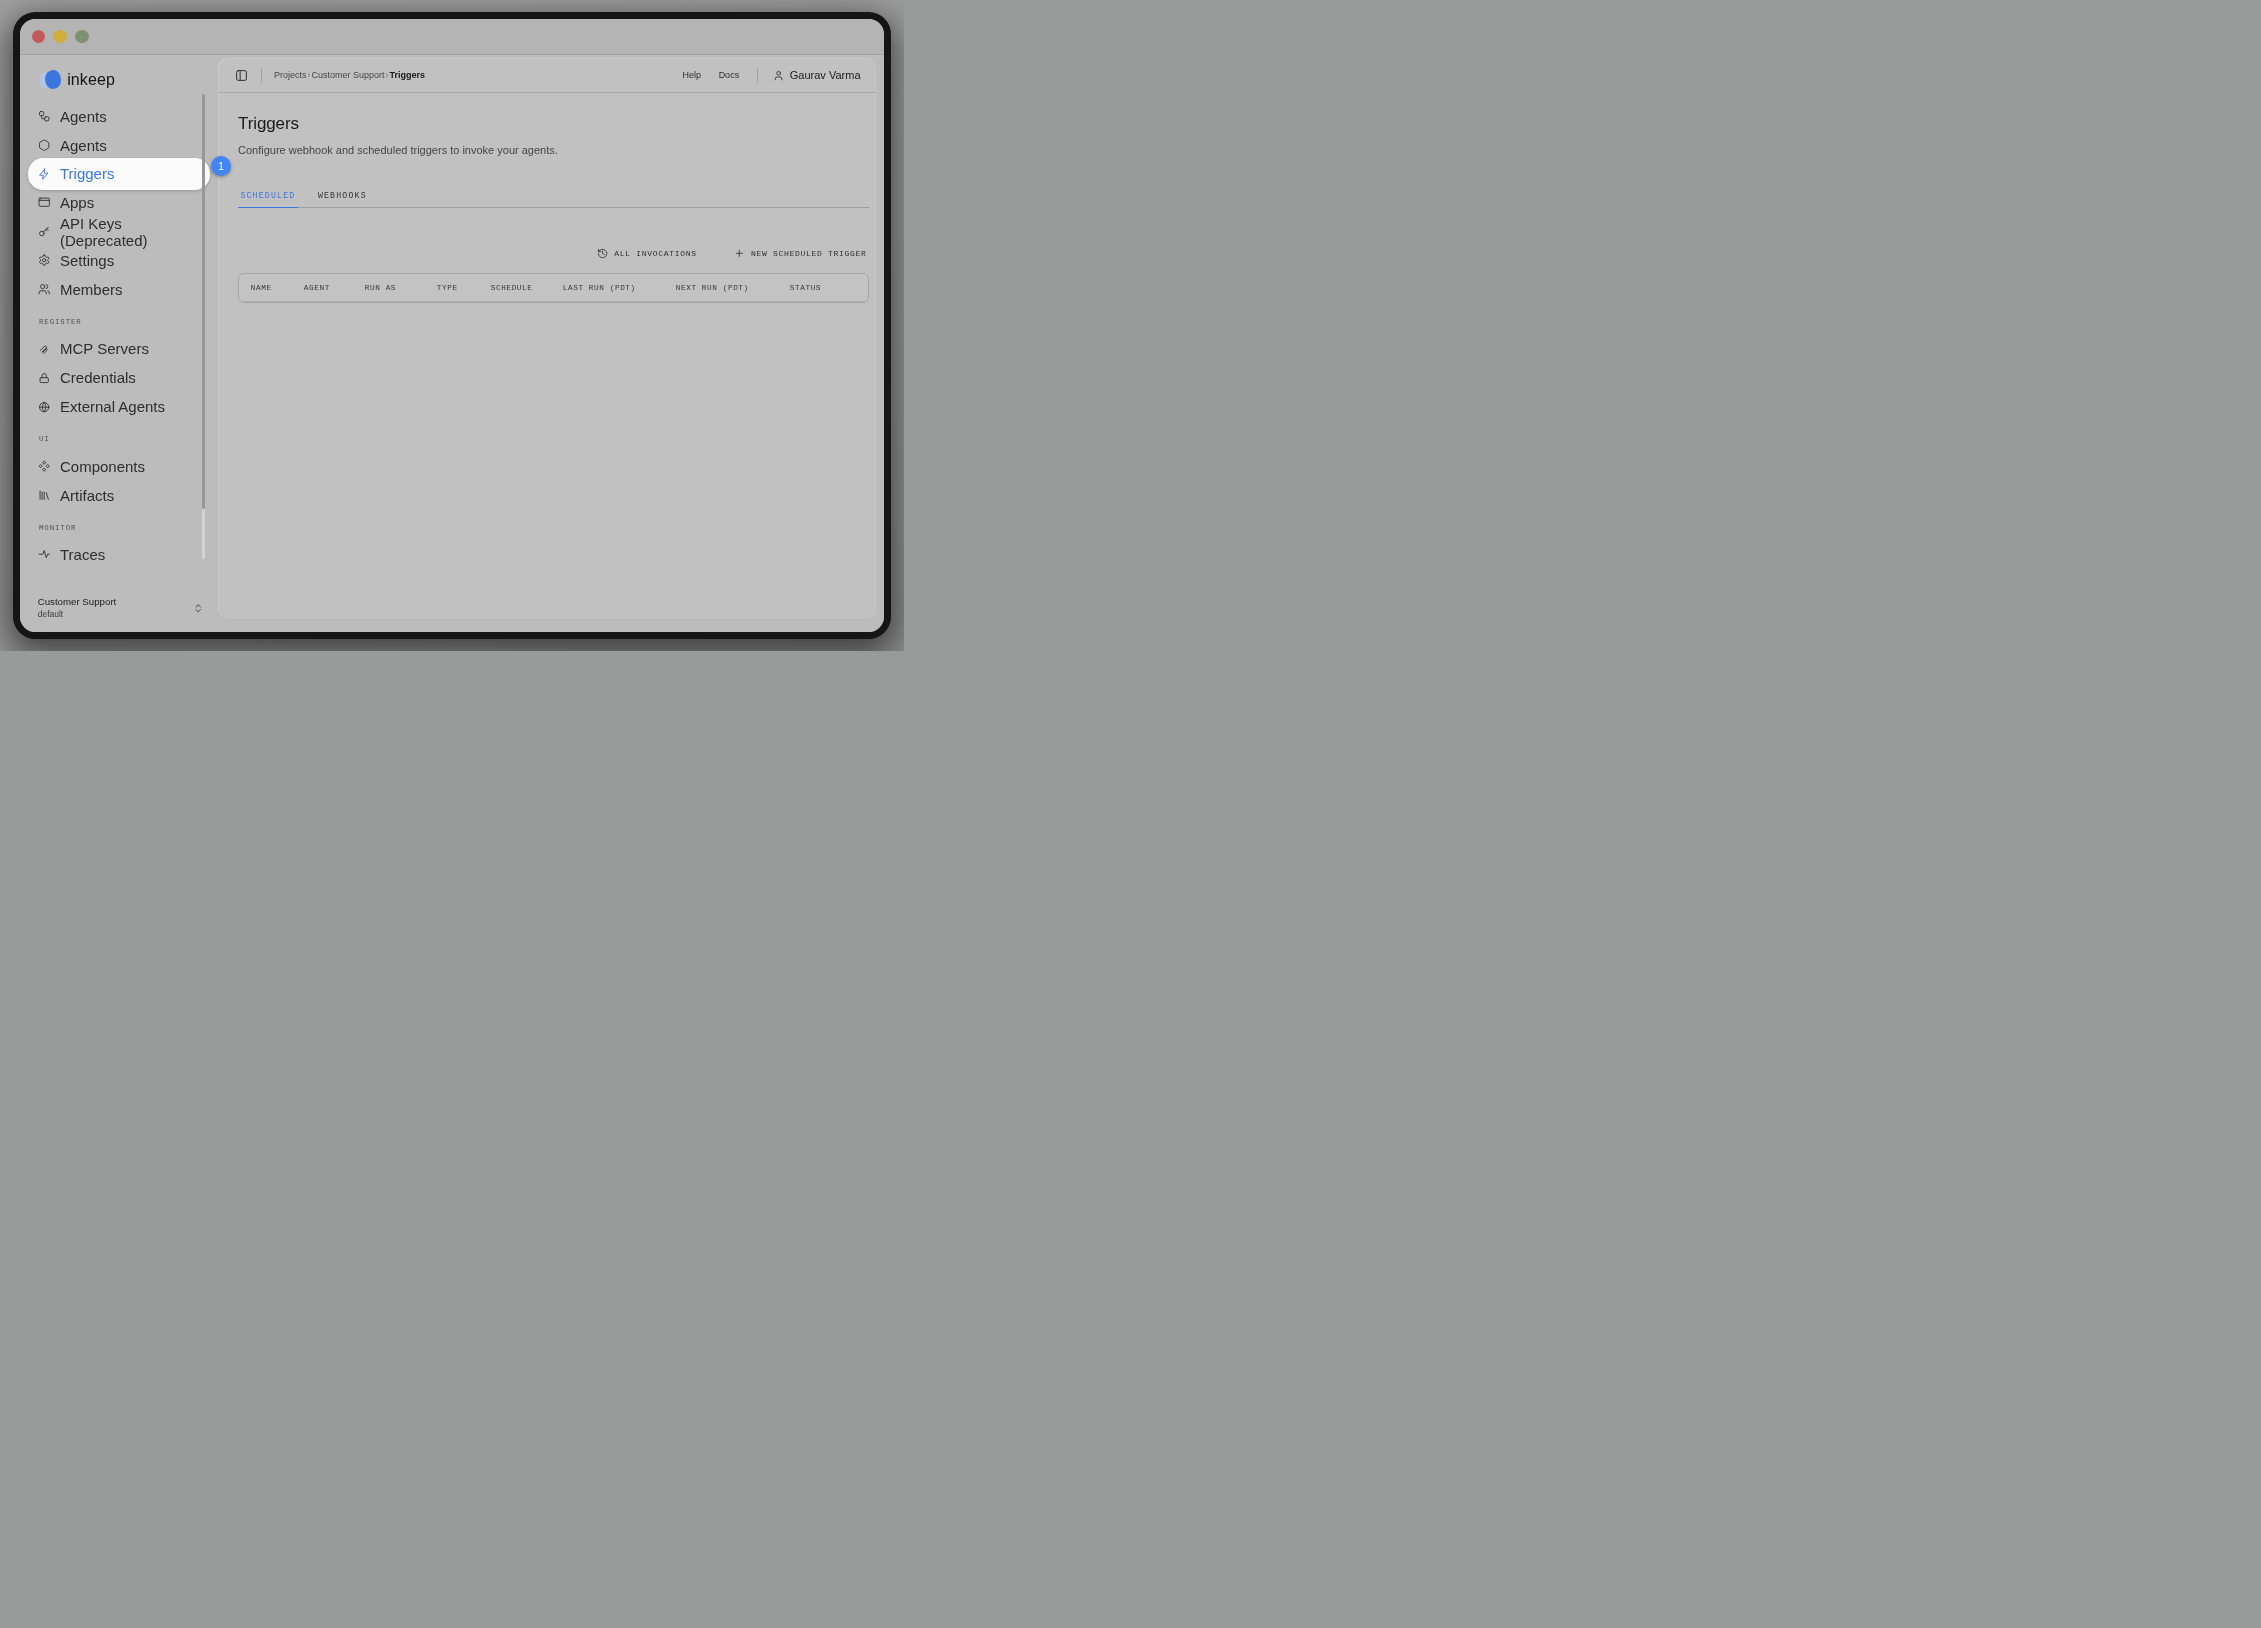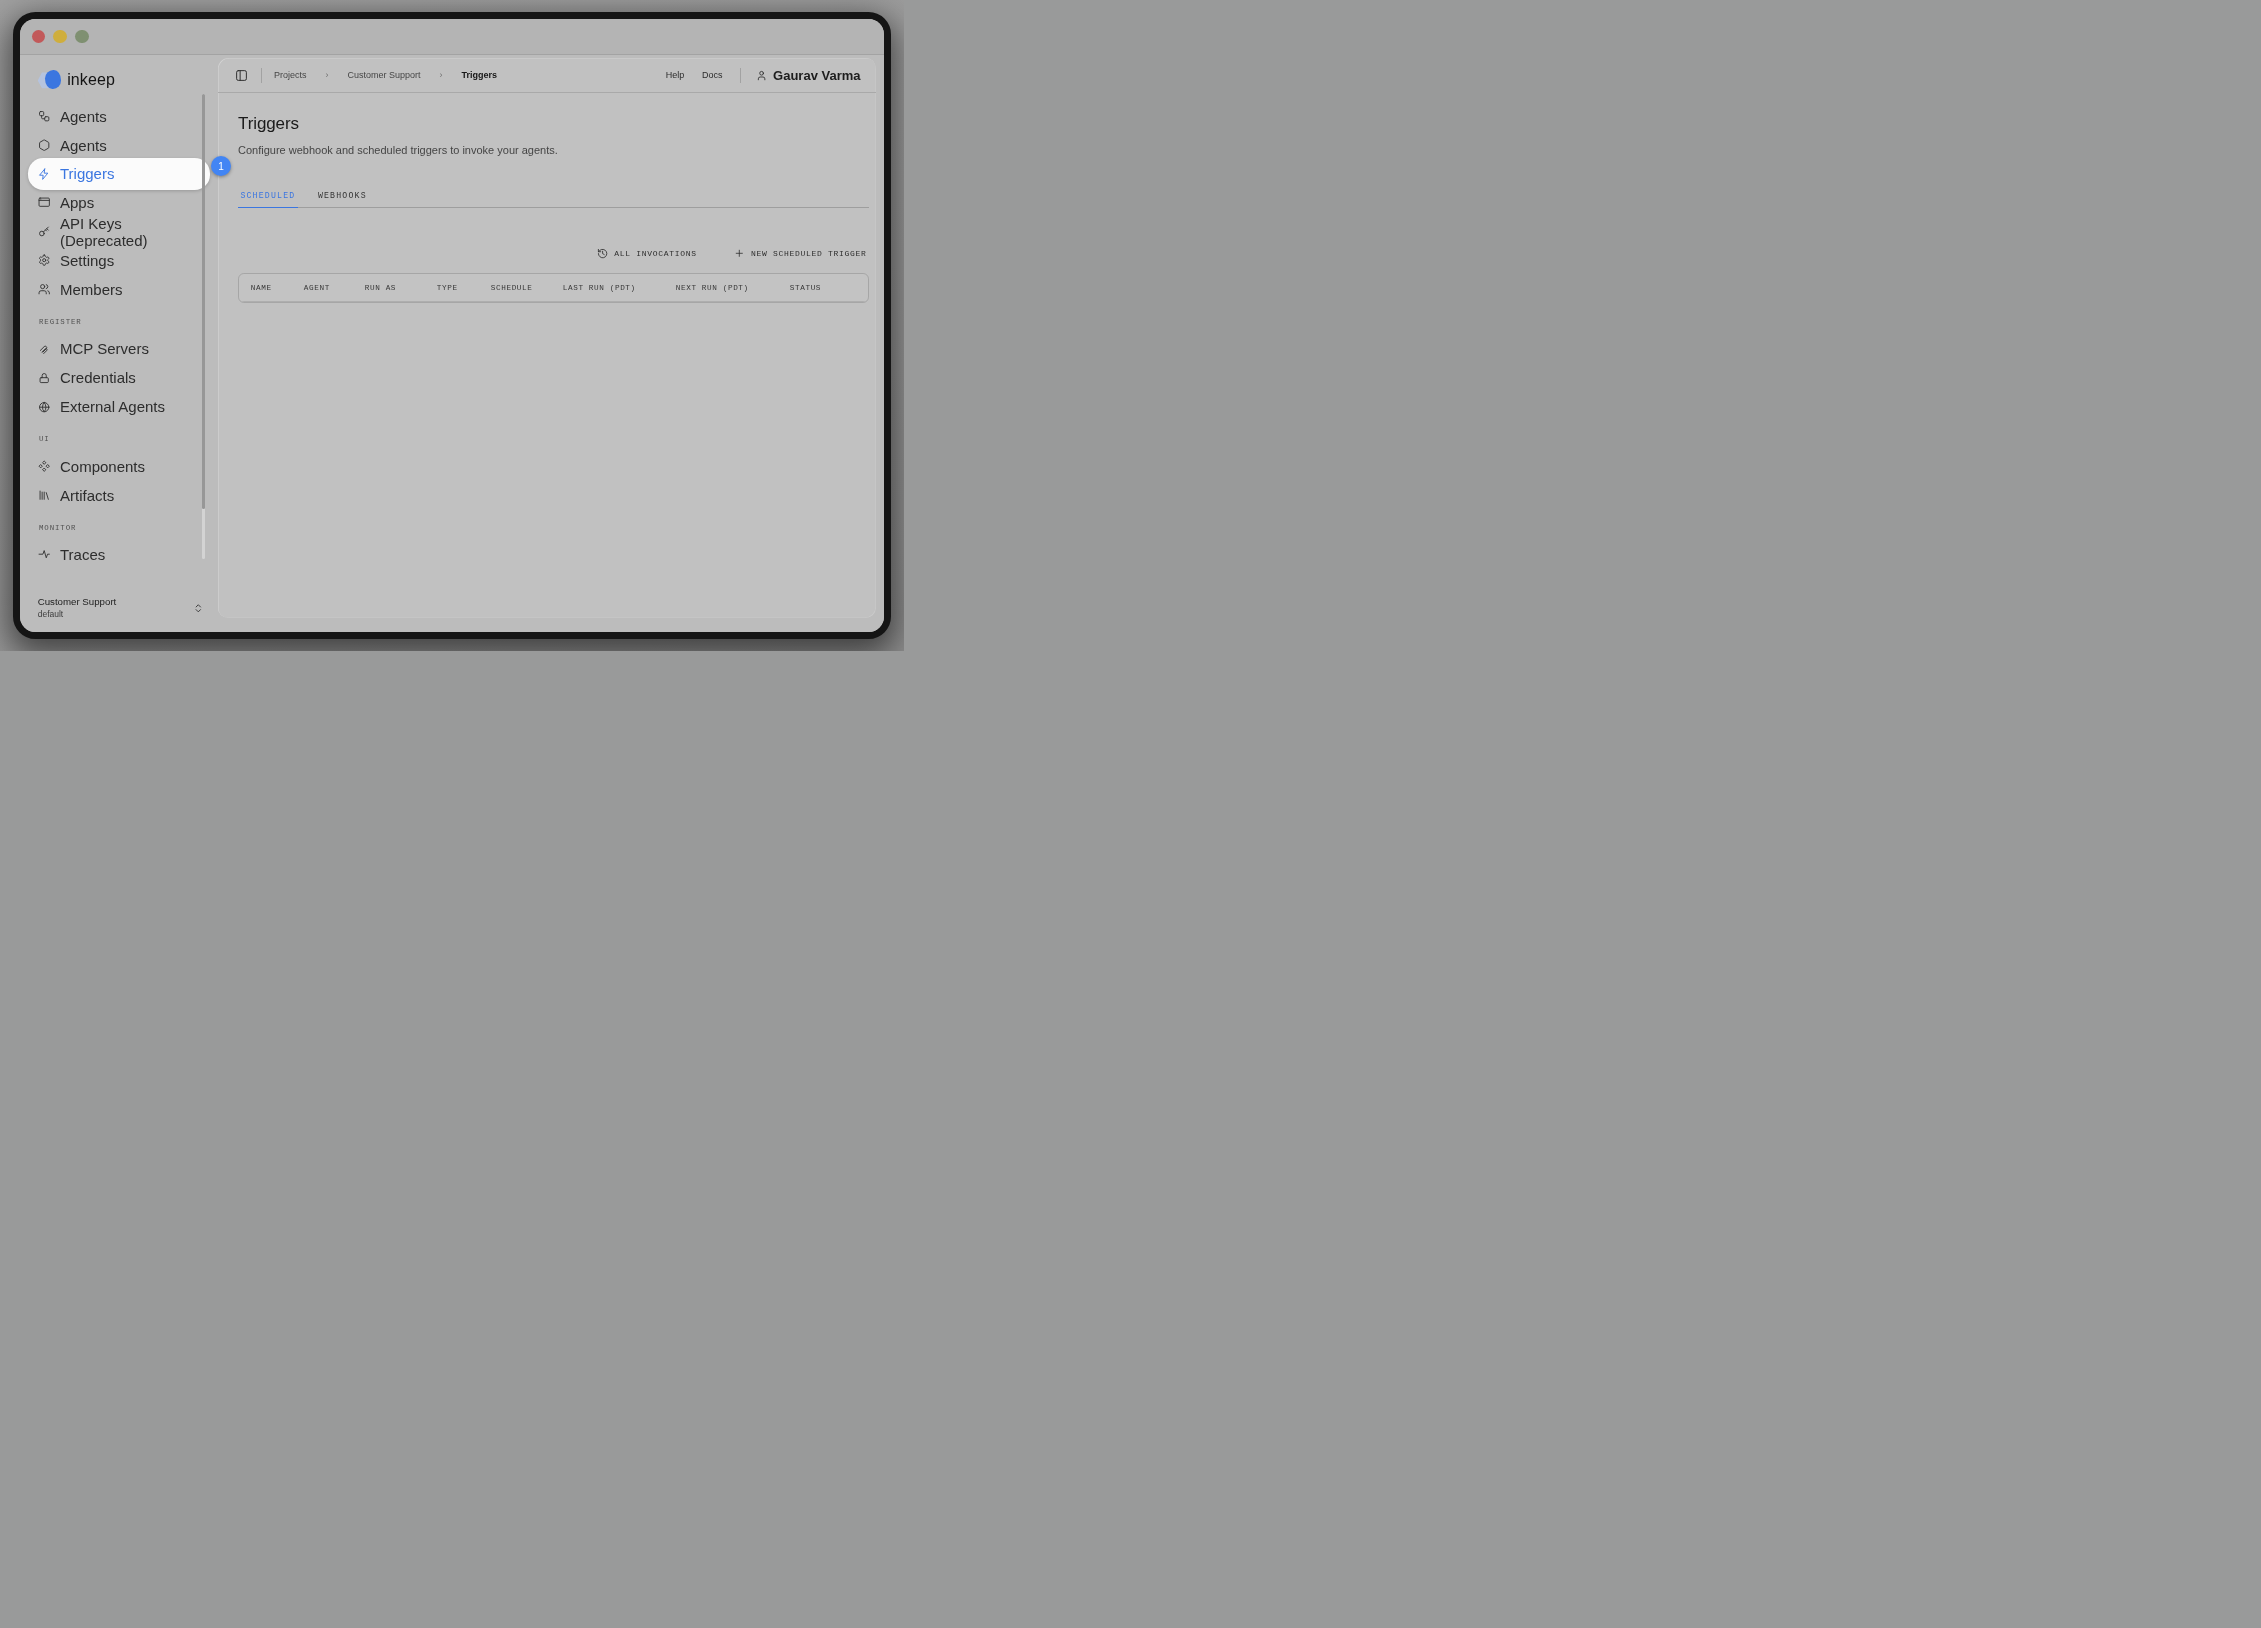--- a/index.html
+++ b/index.html
@@ -45,30 +45,30 @@
   .ws-env{font-size:8.5px;color:#3d3d3d;line-height:1.3;}
   .ws-chevron{color:#2f2f2f;}
   .sb-track{position:absolute;top:39px;right:13.5px;width:2.9px;height:465px;background:rgba(255,255,255,.35);border-radius:1.8px;}
   .sb-thumb{position:absolute;top:39px;right:13.5px;width:2.9px;height:415px;background:#979797;border-radius:1.8px;cursor:pointer;}
   
   .main{flex:1;padding:3.5px 8.2px 14px 0;box-sizing:border-box;}
   .card{height:100%;background:#c1c1c1;border-radius:10.6px;box-shadow:inset 0.6px 0.6px 0 rgba(255,255,255,.3), inset -0.6px -0.6px 0 rgba(255,255,255,.15);display:flex;flex-direction:column;box-sizing:border-box;overflow:hidden;}
   .card-header{height:34px;flex:0 0 34px;display:flex;align-items:center;padding:0 15.3px 0 16.5px;border-bottom:0.6px solid #a9a9a9;}
   .panel-toggle{color:#2d2d2d;cursor:pointer;display:flex;}
   .vdiv{width:0.6px;height:15.3px;background:#a2a2a2;margin:0 13px;}
-  .crumbs{display:flex;align-items:center;gap:19px;font-size:9px;color:#464646;}
+  .crumbs{display:flex;align-items:center;gap:1px;font-size:9px;color:#464646;}
   .crumb{cursor:pointer;}
   .crumb-sep{color:#6e6e6e;font-size:8.8px;}
   .crumb.current{color:#171717;font-weight:700;}
   .header-right{margin-left:auto;display:flex;align-items:center;}
   .hlink{font-size:9px;color:#2c2c2c;cursor:pointer;}
   .hlink + .hlink{margin-left:17.7px;}
   .user{display:flex;align-items:center;gap:5.9px;margin-left:15.3px;cursor:pointer;}
   .user .icn{color:#2a2a2a;display:flex;}
-  .user-name{font-size:13px;color:#1d1d1d;font-weight:700;}
+  .user-name{font-size:11px;color:#1d1d1d;font-weight:400;}
   .hdiv2{width:0.6px;height:15.3px;background:#a2a2a2;margin-left:17.7px;margin-right:0;}
   
   .content{flex:1;padding:21px 7px 0 20px;box-sizing:border-box;}
   .page-title{font-size:17px;color:#1b1b1b;font-weight:500;letter-spacing:-0.1px;}
   .page-desc{margin-top:9.4px;font-size:11px;color:#454545;}
   .tabs{display:flex;gap:17.7px;margin-top:35px;border-bottom:0.6px solid rgba(130,130,130,.55);}
   .tab{font-family:"Liberation Mono",monospace;font-size:8.2px;letter-spacing:1.2px;color:#353535;padding:0 2.4px 7.7px 2.4px;border-bottom:1.8px solid transparent;margin-bottom:-1.2px;cursor:pointer;}
   .tab.active{color:var(--accent,#3b76e0);border-bottom-color:var(--accent,#3b76e0);}
   .actions{display:flex;justify-content:flex-end;align-items:center;gap:37px;margin-top:40px;padding-right:2.4px;}
   .ghost-btn{display:flex;align-items:center;gap:6.5px;font-family:"Liberation Mono",monospace;font-size:8px;letter-spacing:0.7px;color:#2e2e2e;cursor:pointer;}

